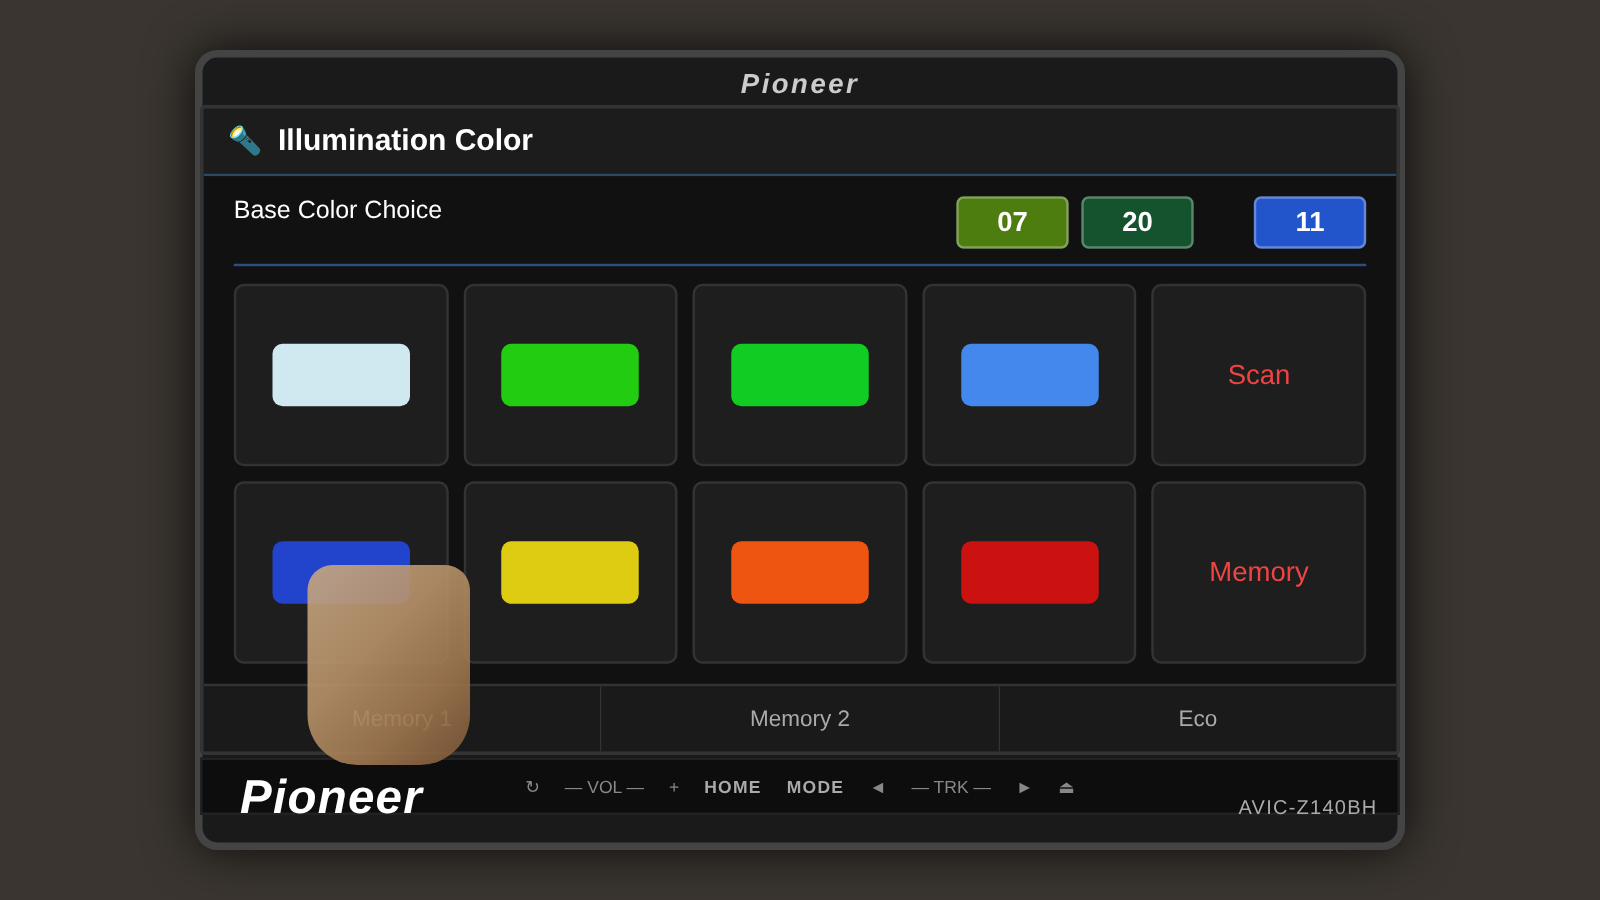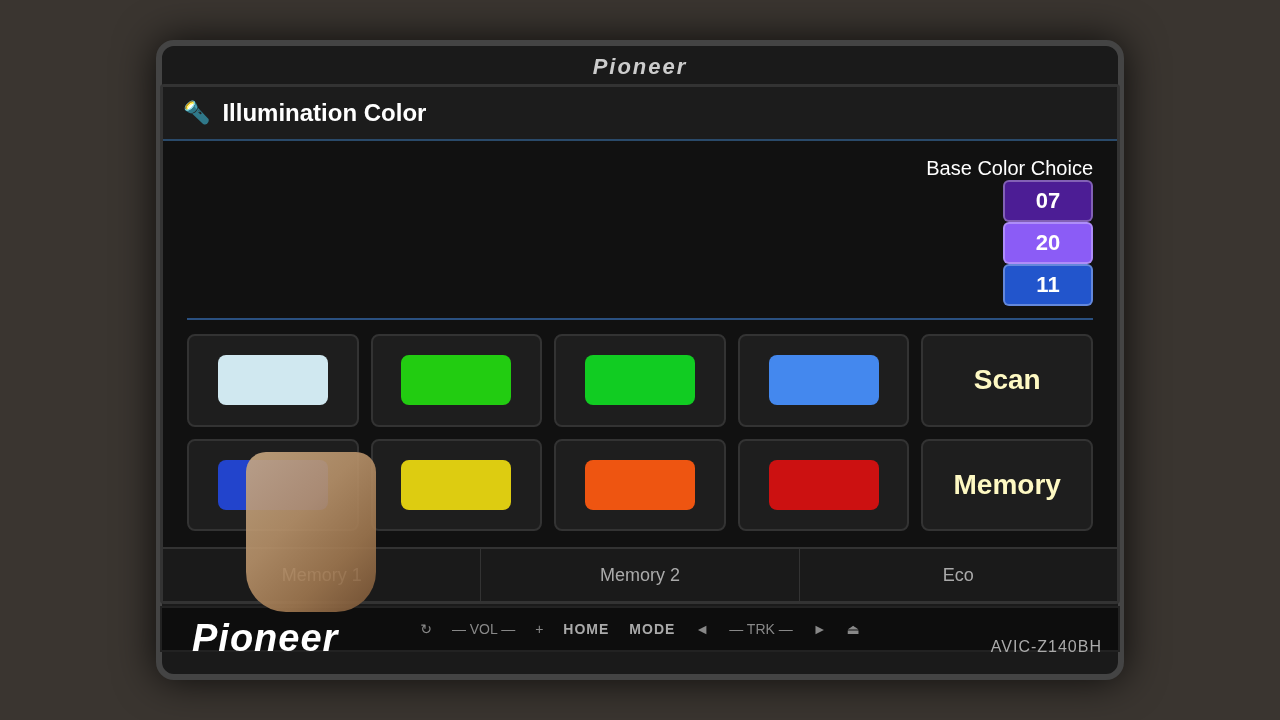--- a/index.html
+++ b/index.html
@@ -73,24 +73,23 @@
       flex: 1;
       background: #111;
       padding: 16px 24px;
       display: flex;
       flex-direction: column;
       gap: 14px;
     }
 
     .base-color-row {
       display: flex;
-      align-items: flex-end;
+      align-items: flex-start;
       border-bottom: 2px solid #2a5080;
       padding-bottom: 12px;
-      flex-direction: column;
     }
 
     .base-color-label {
       color: #ffffff;
       font-size: 20px;
       flex: 1;
     }
 
     .color-badge {
       width: 90px;
@@ -99,22 +98,22 @@
       display: flex;
       align-items: center;
       justify-content: center;
       font-size: 22px;
       font-weight: bold;
       color: white;
       margin-left: 10px;
       border: 2px solid rgba(255,255,255,0.3);
     }
 
-    .badge-red { background: #4c1d95; }
-    .badge-green { background: #8b5cf6; }
+    .badge-red { background: #4d7c0f; }
+    .badge-green { background: #14532d; }
     .badge-blue { background: #2255cc; margin-left: 48px; }
 
     .color-grid {
       display: grid;
       grid-template-columns: repeat(5, 1fr);
       gap: 12px;
       flex: 1;
     }
 
     .color-cell {
@@ -128,23 +127,23 @@
       min-height: 90px;
     }
 
     .color-swatch {
       width: 110px;
       height: 50px;
       border-radius: 8px;
     }
 
     .color-cell.text-cell {
-      font-size: 28px;
-      color: #fef9c3;
-      font-weight: bold;
+      font-size: 22px;
+      color: #ef4444;
+      font-weight: normal;
     }
 
     .bottom-bar {
       background: #1a1a1a;
       display: flex;
       border-top: 2px solid #333;
     }
 
     .bottom-btn {
       flex: 1;

